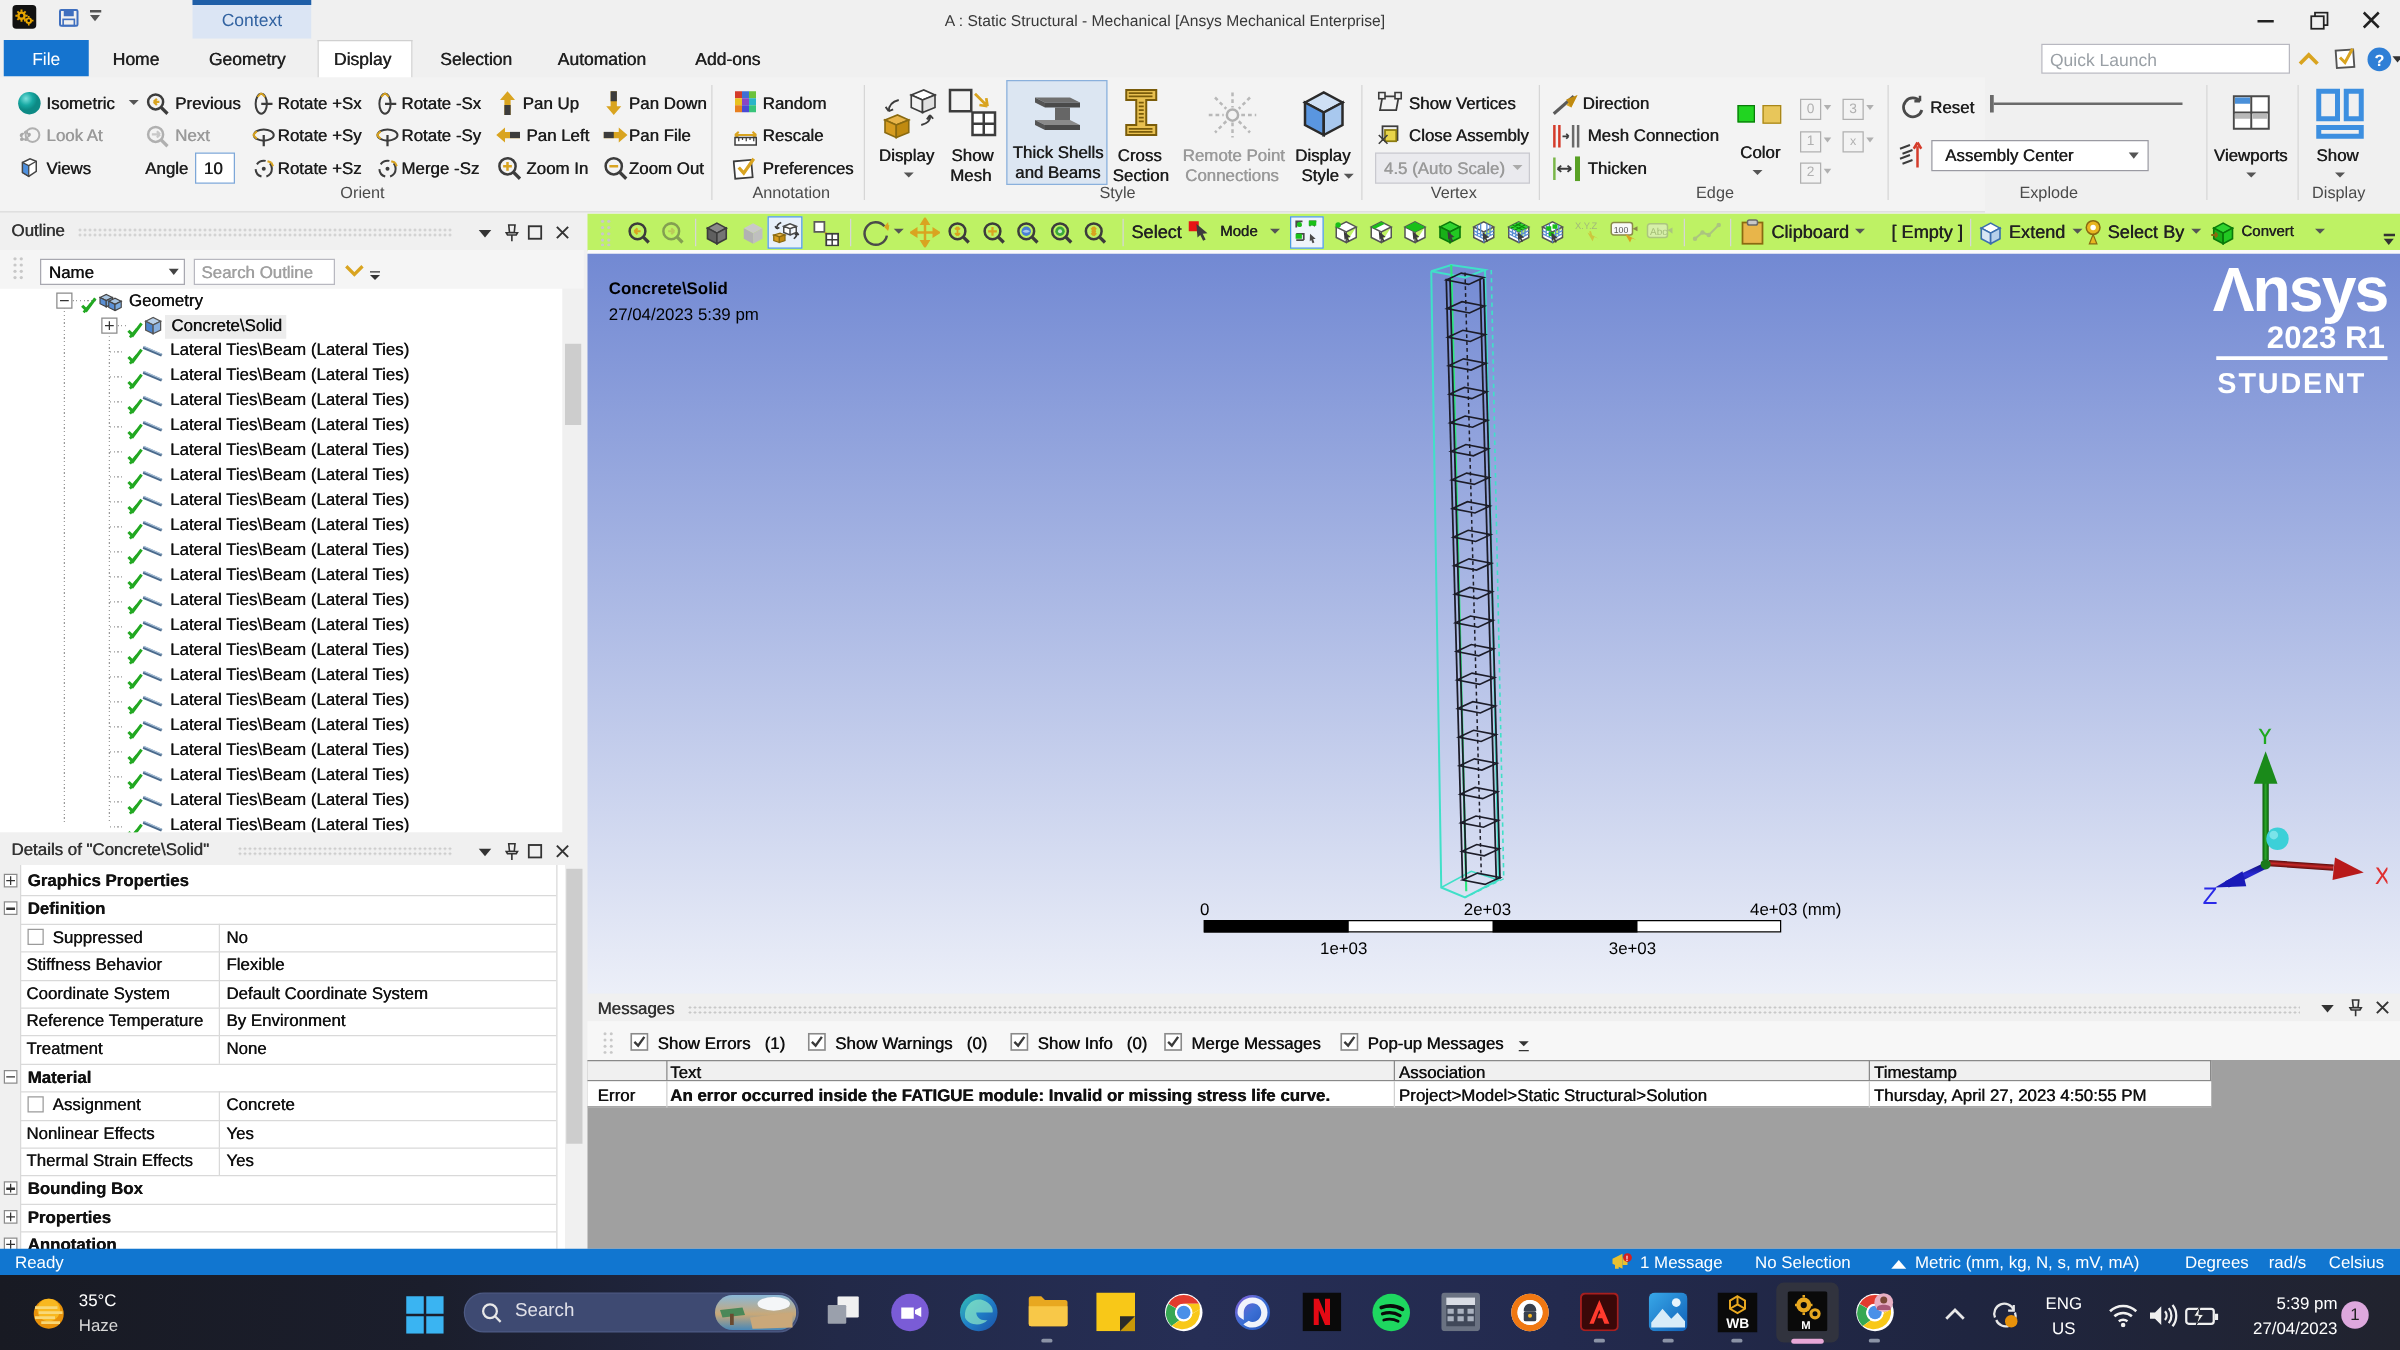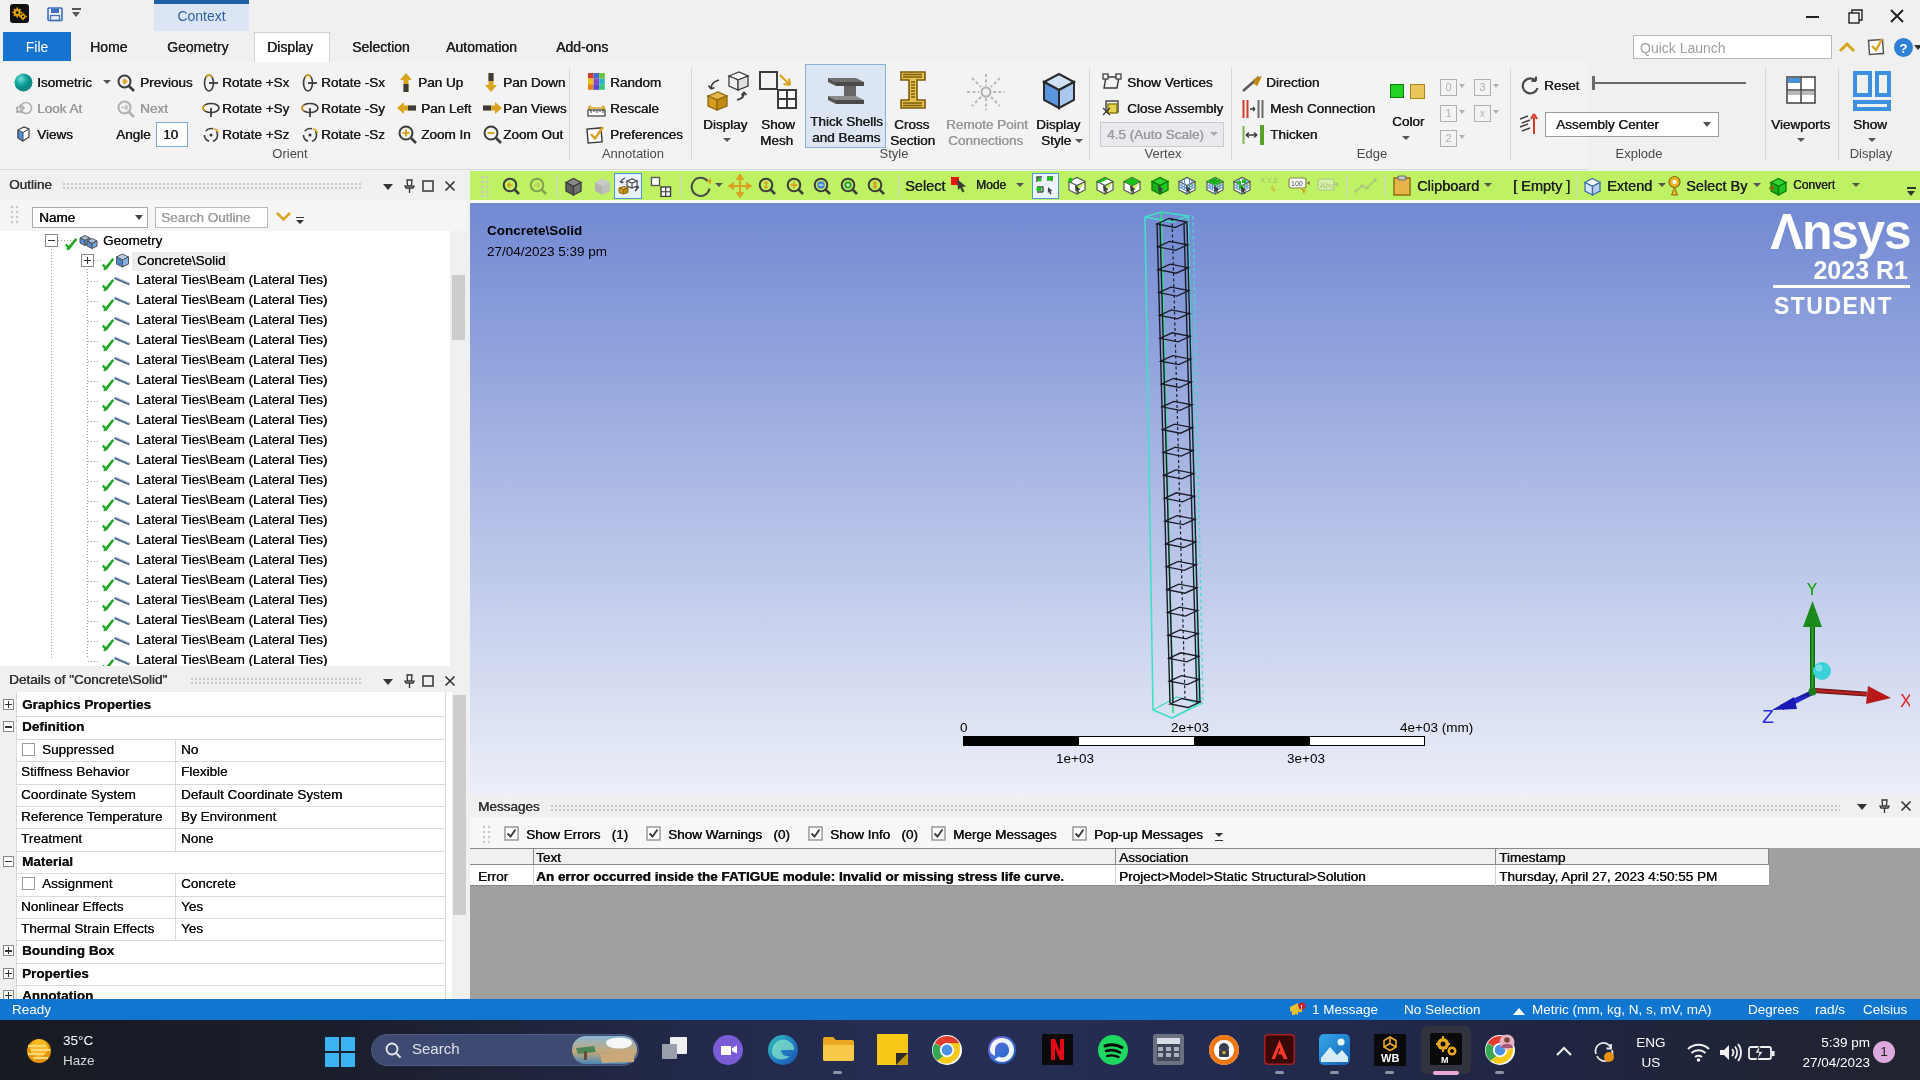--- a/index.html
+++ b/index.html
@@ -45,20 +45,21 @@
       <rect x="1" y="1" width="14" height="12.5" rx="1" fill="none" stroke="#3f6fbf" stroke-width="1.6"></rect>
       <rect x="4" y="1.5" width="8" height="4.5" fill="#3f6fbf"></rect>
       <rect x="3.5" y="8.5" width="9" height="5" fill="none" stroke="#3f6fbf" stroke-width="1.3"></rect>
     </svg>
 <div class="abs" style="left:72px;top:8px;width:9px;height:2px;background:#555;"></div>
 <div class="abs" style="left:72px;top:12px;width:0;height:0;border-left:4.5px solid transparent;border-right:4.5px solid transparent;border-top:5px solid #555;"></div>
 
 <div class="abs" style="left:154px;top:0;width:95px;height:31px;background:#dbe5f4;"></div>
 <div class="abs" style="left:154px;top:0;width:95px;height:4px;background:#1f5fa8;"></div>
 <div class="abs txt" style="left:154px;top:8px;width:95px;text-align:center;font-size:14px;color:#3162a0;">Context</div>
+<div class="abs txt" style="left:0;top:10px;width:1864px;text-align:center;font-size:12.5px;color:#383838;">A : Static Structural - Mechanical [Ansys Mechanical Enterprise]</div>
 
 <div class="abs" style="left:1806px;top:16px;width:13px;height:2px;background:#222;"></div>
 <svg class="abs" style="left:1848px;top:9px;" width="16" height="16" viewBox="0 0 16 16">
       <rect x="1" y="4" width="10" height="10" fill="#f0f0f0" stroke="#222" stroke-width="1.4"></rect>
       <path d="M4 4 V1 H14 V11 H11" fill="none" stroke="#222" stroke-width="1.4"></path>
     </svg>
 <svg class="abs" style="left:1889px;top:8px;" width="16" height="16" viewBox="0 0 16 16">
       <path d="M2 2 L14 14 M14 2 L2 14" stroke="#222" stroke-width="2"></path>
     </svg>
 
@@ -158,21 +159,21 @@
         <ellipse cx="10" cy="9" rx="8" ry="4.5" fill="none" stroke="#3c3c3c" stroke-width="1.6"></ellipse>
         <line x1="10" y1="9" x2="10" y2="18" stroke="#3c3c3c" stroke-width="1.8"></line>
         <path d="M1.5 9 L4.5 6 M1.5 9 L4.5 12" stroke="#d9a420" stroke-width="1.6" fill="none"></path>
       </svg>
   <div class="abs txt" style="left:321px;top:39px;">Rotate -Sy</div>
   <svg class="abs" style="left:300px;top:63px;" width="20" height="20" viewBox="0 0 20 20">
         <circle cx="10" cy="10" r="6.5" fill="none" stroke="#3c3c3c" stroke-width="1.6" stroke-dasharray="8 4"></circle>
         <circle cx="10" cy="10" r="1.6" fill="#3c3c3c"></circle>
         <path d="M16 5 L17.5 8 M16 5 L13 4" stroke="#d9a420" stroke-width="1.5" fill="none"></path>
       </svg>
-  <div class="abs txt" style="left:321px;top:65px;">Rotate -Sz</div>
+  <div class="abs txt" style="left:321px;top:65px;">Merge -Sz</div>
 
   <svg class="abs" style="left:399px;top:10px;" width="14" height="21" viewBox="0 0 14 21">
         <path d="M7 1 L13 8 H9.5 V20 H4.5 V8 H1 Z" fill="#d9a420"></path>
         <rect x="4.5" y="12" width="5" height="8" fill="#3c3c3c"></rect>
       </svg>
   <div class="abs txt" style="left:418px;top:13px;">Pan Up</div>
   <svg class="abs" style="left:396px;top:39px;" width="21" height="14" viewBox="0 0 21 14">
         <path d="M1 7 L8 1 V4.5 H20 V9.5 H8 V13 Z" fill="#d9a420"></path>
         <rect x="12" y="4.5" width="8" height="5" fill="#3c3c3c"></rect>
       </svg>
@@ -186,21 +187,21 @@
 
   <svg class="abs" style="left:484px;top:10px;" width="14" height="21" viewBox="0 0 14 21">
         <path d="M7 20 L13 13 H9.5 V1 H4.5 V13 H1 Z" fill="#d9a420"></path>
         <rect x="4.5" y="1" width="5" height="8" fill="#3c3c3c"></rect>
       </svg>
   <div class="abs txt" style="left:503px;top:13px;">Pan Down</div>
   <svg class="abs" style="left:482px;top:39px;" width="21" height="14" viewBox="0 0 21 14">
         <path d="M20 7 L13 1 V4.5 H1 V9.5 H13 V13 Z" fill="#d9a420"></path>
         <rect x="1" y="4.5" width="8" height="5" fill="#3c3c3c"></rect>
       </svg>
-  <div class="abs txt" style="left:503px;top:39px;">Pan Views</div>
+  <div class="abs txt" style="left:503px;top:39px;">Pan File</div>
   <svg class="abs" style="left:482px;top:62px;" width="21" height="21" viewBox="0 0 21 21">
         <circle cx="9" cy="9" r="6.5" fill="none" stroke="#3c3c3c" stroke-width="2"></circle>
         <line x1="14" y1="14" x2="19" y2="19" stroke="#3c3c3c" stroke-width="2.6"></line>
         <path d="M5.5 9 H12.5" stroke="#d9a420" stroke-width="2"></path>
       </svg>
   <div class="abs txt" style="left:503px;top:65px;">Zoom Out</div>
   <div class="grouplabel" style="left:230px;top:84px;width:120px;">Orient</div>
   <div class="sep" style="left:569px;top:6px;height:92px;"></div>
 
   <svg class="abs" style="left:587px;top:10px;" width="19" height="19" viewBox="0 0 19 19">

